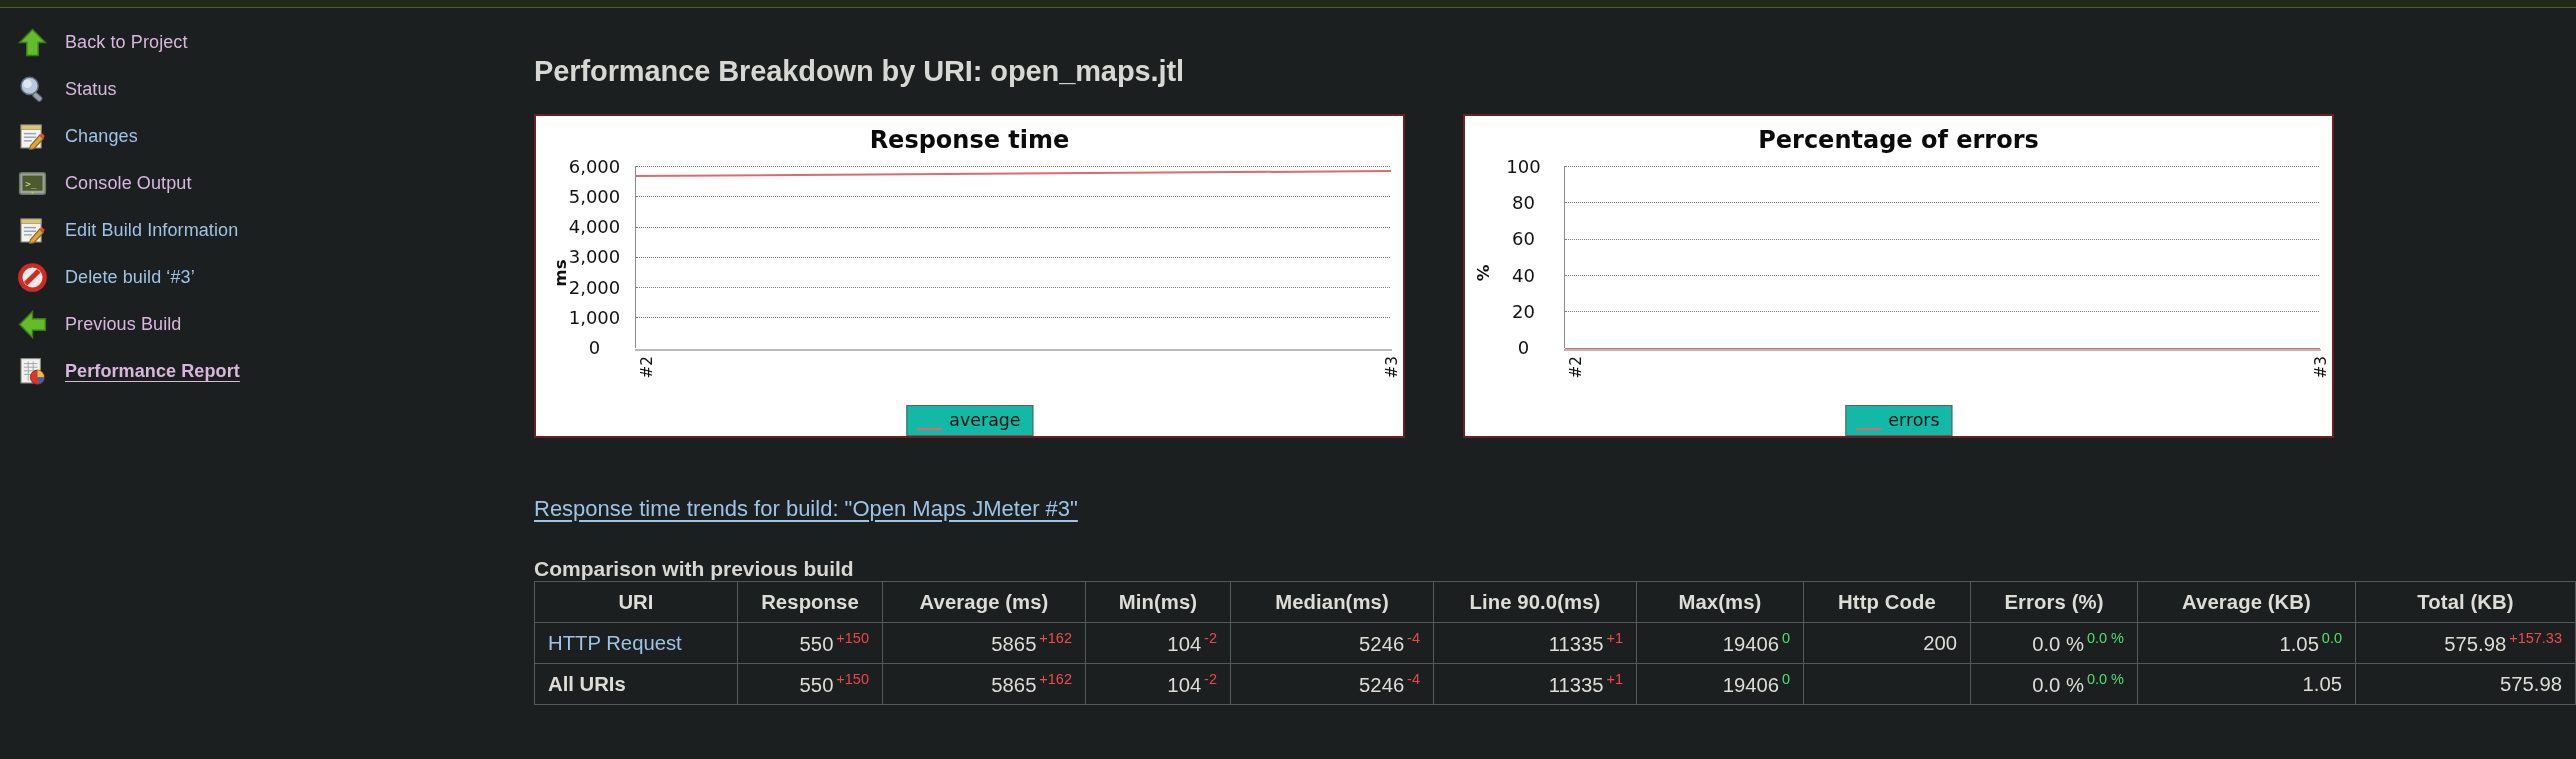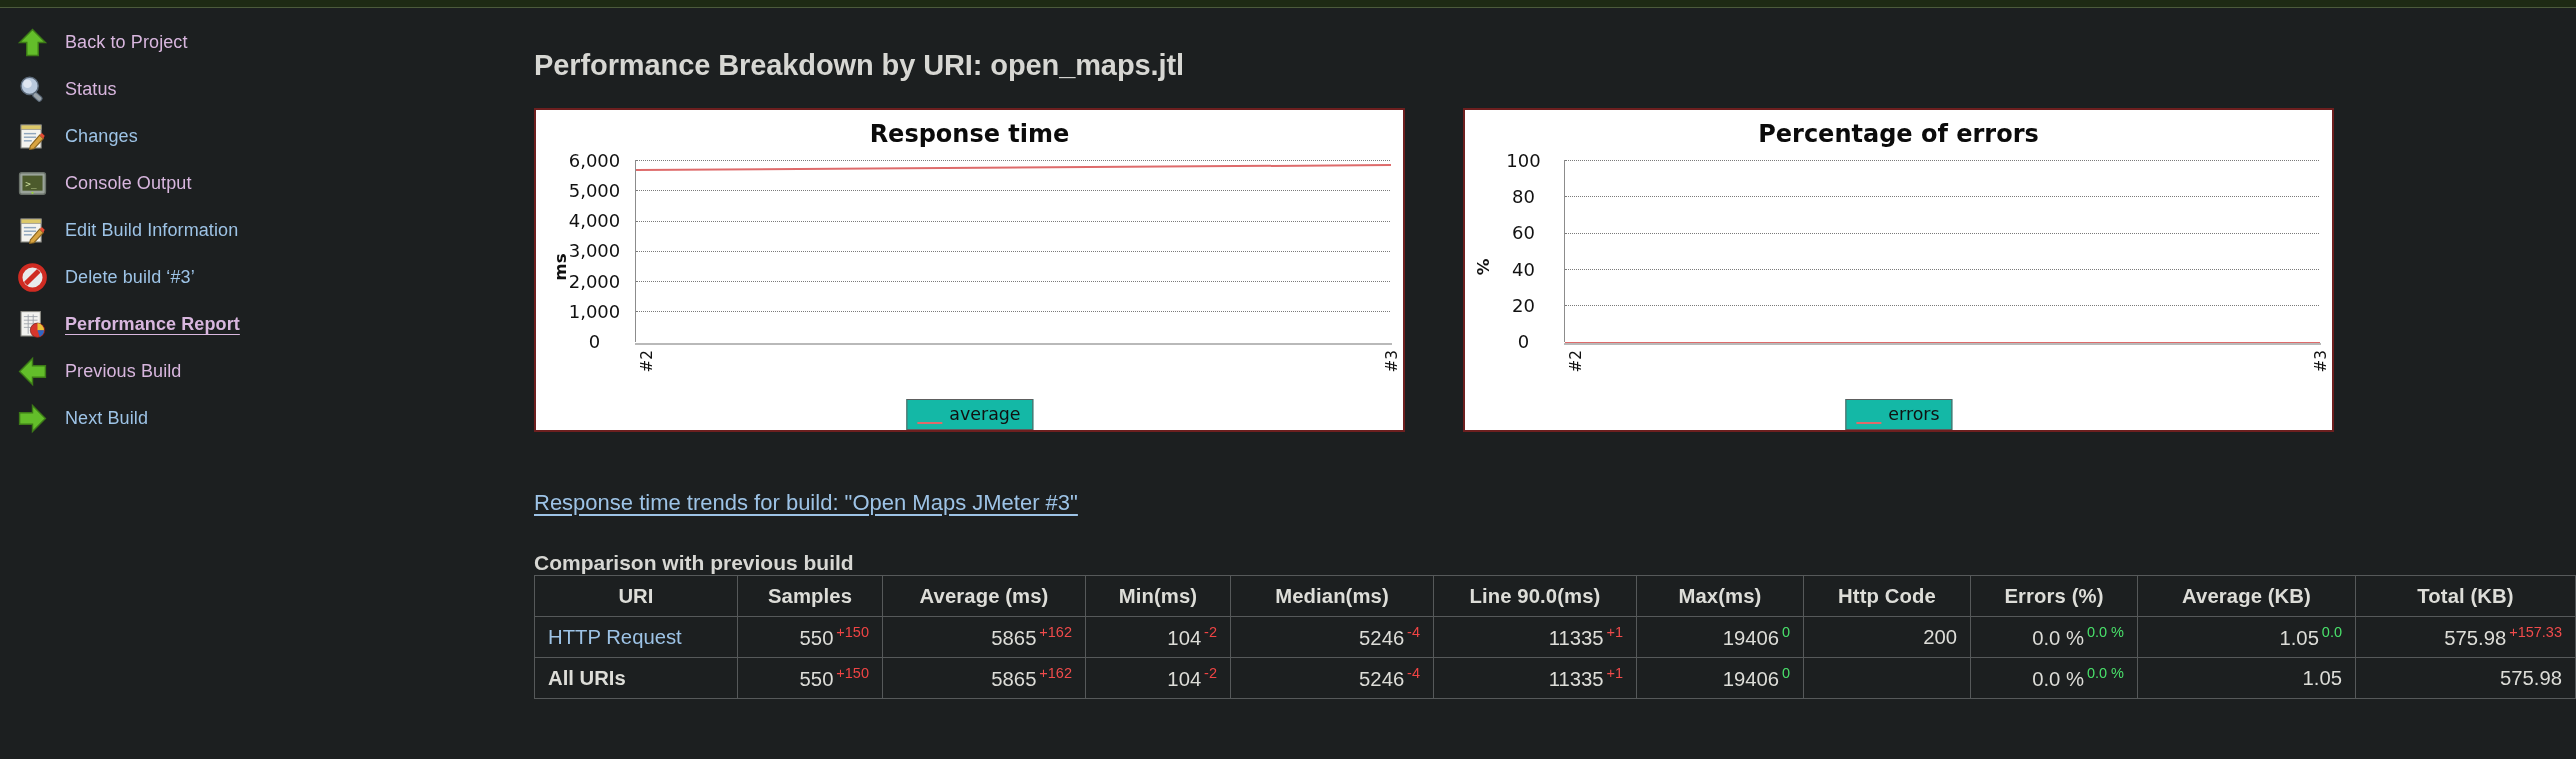--- a/index.html
+++ b/index.html
@@ -50,21 +50,21 @@
   .lnk-new     { color: #9dc3e6; }
   .side-item.current .side-lbl {
     font-weight: bold;
     text-decoration: underline;
     text-underline-offset: 3.6px;
   }
 
   
   .main {
     position: absolute;
-    left: 534px; top: 8px;
+    left: 534px; top: 14px;
     width: 2042px;
   }
   .page-title {
     margin: 41px 0 0 0;
     font-size: 29px;
     font-weight: bold;
     color: #d7d7d3;
     letter-spacing: -0.1px;
   }
 
@@ -284,55 +284,47 @@
         <span class="side-lbl lnk-new">Edit Build Information</span>
       </a>
       <a class="side-item">
         <span class="side-ico">
           <svg width="33" height="33" viewBox="0 0 46 46">
             <circle cx="23" cy="23" r="17" fill="#e8eaec" stroke="#cf2b22" stroke-width="6"></circle>
             <rect x="10" y="19" width="26" height="7" rx="1" fill="#cf2b22" transform="rotate(-45 23 23)"></rect>
           </svg>
         </span>
         <span class="side-lbl lnk-new">Delete build ‘#3’</span>
+      </a>
+      <a class="side-item">
+        <span class="side-ico">
+          <svg width="33" height="33" viewBox="0 0 46 46">
+            <path d="M5 23 L23 5 L23 15 L41 15 L41 31 L23 31 L23 41 Z" fill="#63bd2a" stroke="#3c7a17" stroke-width="2"></path>
+          </svg>
+        </span>
+        <span class="side-lbl lnk-visited">Previous Build</span>
       </a>
       <a class="side-item current">
         <span class="side-ico">
           <svg width="33" height="33" viewBox="0 0 46 46">
             <rect x="7" y="5" width="27" height="34" fill="#f2f2ef" stroke="#8b8b84" stroke-width="1.5"></rect>
             <g stroke="#9aa0a6" stroke-width="1.2">
               <line x1="11" y1="12" x2="30" y2="12"></line>
               <line x1="11" y1="17" x2="30" y2="17"></line>
               <line x1="11" y1="22" x2="30" y2="22"></line>
               <line x1="11" y1="27" x2="30" y2="27"></line>
               <line x1="17" y1="9" x2="17" y2="36"></line>
               <line x1="24" y1="9" x2="24" y2="36"></line>
             </g>
             <circle cx="30" cy="31" r="10" fill="#d6362c" stroke="#7b1d17" stroke-width="1"></circle>
             <path d="M30 31 L30 21 A10 10 0 0 1 39 31 Z" fill="#e8c33a"></path>
             <path d="M30 31 L39 31 A10 10 0 0 1 33 40 Z" fill="#2e67c4"></path>
           </svg>
         </span>
         <span class="side-lbl lnk-visited">Performance Report</span>
-      </a>
-      <a class="side-item">
-        <span class="side-ico">
-          <svg width="33" height="33" viewBox="0 0 46 46">
-            <path d="M5 23 L23 5 L23 15 L41 15 L41 31 L23 31 L23 41 Z" fill="#63bd2a" stroke="#3c7a17" stroke-width="2"></path>
-          </svg>
-        </span>
-        <span class="side-lbl lnk-visited">Previous Build</span>
-      </a>
-      <a class="side-item">
-        <span class="side-ico">
-          <svg width="33" height="33" viewBox="0 0 46 46">
-            <path d="M41 23 L23 5 L23 15 L5 15 L5 31 L23 31 L23 41 Z" fill="#63bd2a" stroke="#3c7a17" stroke-width="2"></path>
-          </svg>
-        </span>
-        <span class="side-lbl lnk-new">Next Build</span>
       </a>
     </div>
 
   <div class="main">
 
     <div class="page-title">Performance Breakdown by URI: open_maps.jtl</div>
 
     <div class="charts">
       <div class="chart-card left" id="chart0">
           <div class="chart-title">Response time</div>
@@ -410,21 +402,21 @@
           <col style="width:203px">
         <col style="width:167px">
           <col style="width:167px">
           <col style="width:167px">
         <col style="width:218px">
           <col style="width:220px">
       </colgroup>
       <thead>
           <tr id="thead-row">
             <th>URI</th>
-            <th>Samples</th>
+            <th>Response</th>
             <th>Average (ms)</th>
             <th>Min(ms)</th>
             <th>Median(ms)</th>
             <th>Line 90.0(ms)</th>
             <th>Max(ms)</th>
             <th>Http Code</th>
             <th>Errors (%)</th>
             <th>Average (KB)</th>
             <th>Total (KB)</th>
           </tr>

